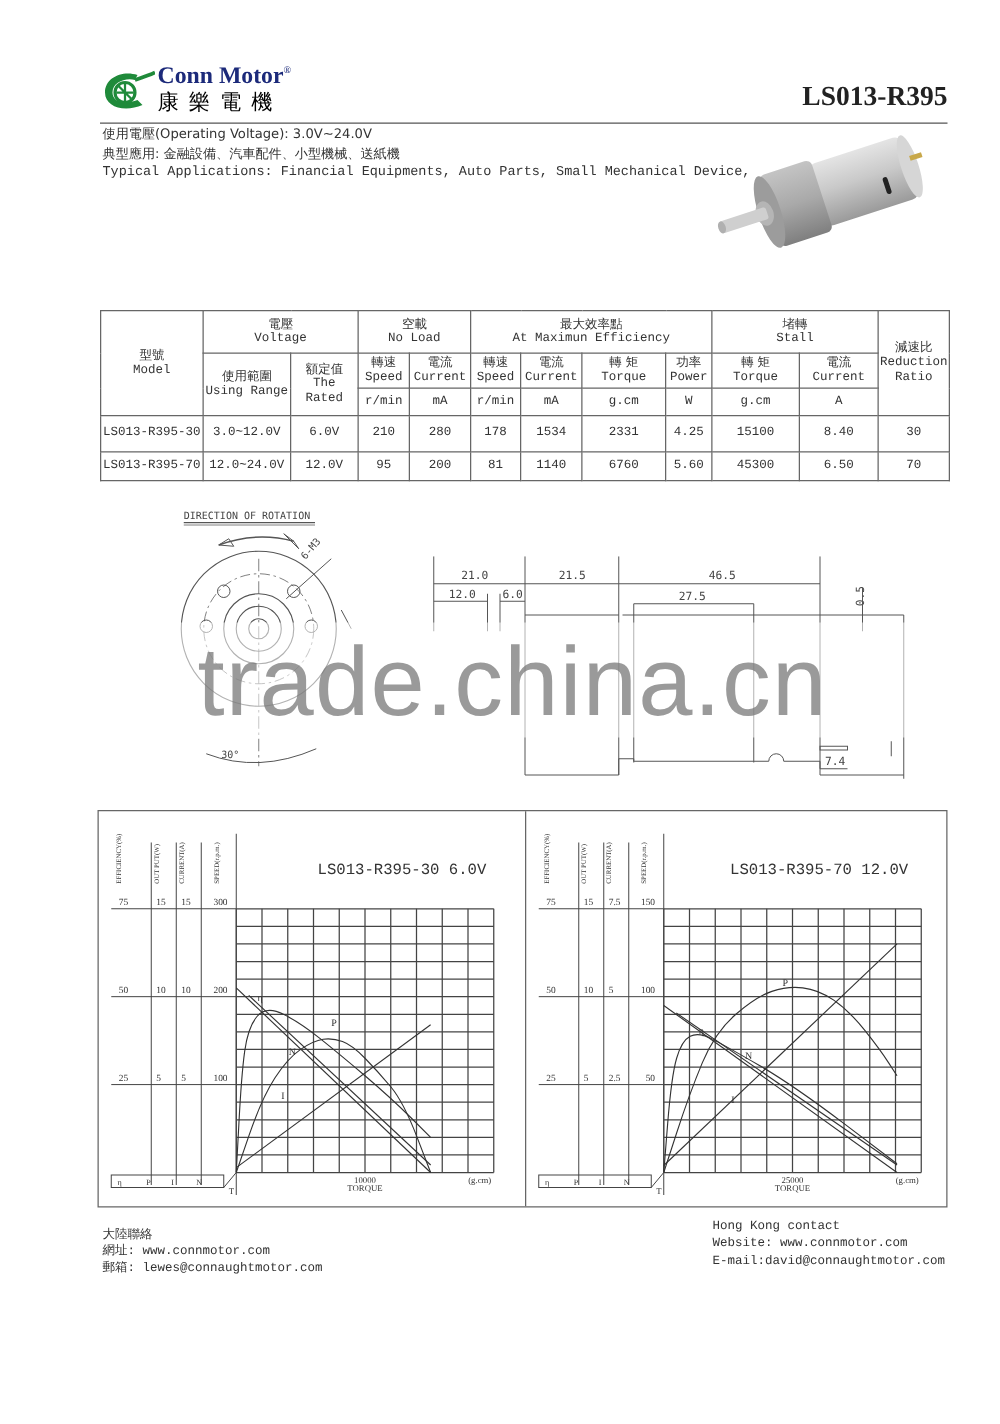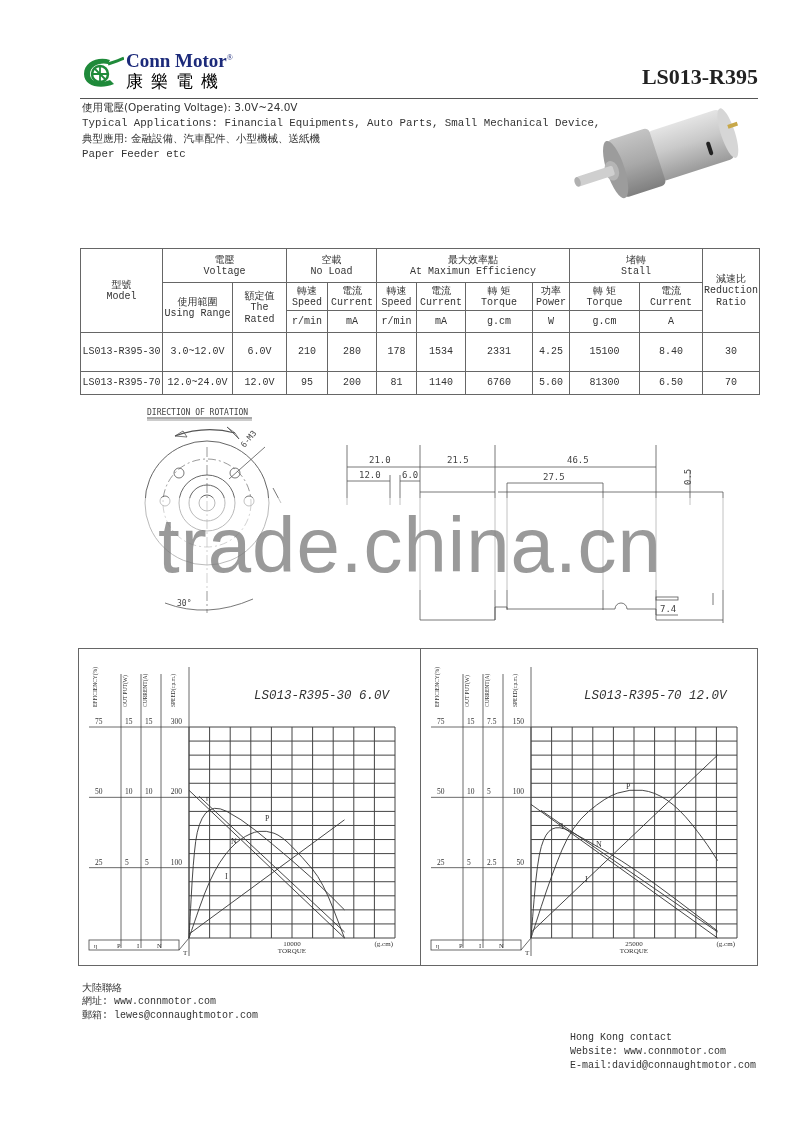--- a/index.html
+++ b/index.html
@@ -29,48 +29,47 @@
   
   .drawing-left { left: 135px; top: 403px; width: 200px; height: 220px; }
   .drawing-right { left: 335px; top: 445px; width: 395px; height: 180px; }
   .watermark { left: 158px; top: 500px; font-family: "Liberation Sans", sans-serif; font-size: 78px; color: rgba(120,120,120,0.75); letter-spacing: 1px; white-space: nowrap; text-align: center; }
   .watermark-band { left: 130px; top: 498px; width: 600px; height: 92px; background: rgba(255,255,255,0.55); }
 
   
   .charts-frame { left: 78px; top: 648px; width: 680px; height: 318px; border: 1px solid #666; }
   .charts-divider { left: 341px; top: 0; width: 1px; height: 316px; background: #666; }
   .chart-svg { position: absolute; top: 0; }
-  .chart-title { font-size: 12.5px; color: #333; white-space: nowrap; font-style: italic; }
+  .chart-title { font-size: 12.5px; color: #333; white-space: nowrap; }
 
   
   .footer-left { left: 82px; top: 981px; font-size: 10px; line-height: 14px; color: #333; }
-  .footer-right { left: 570px; top: 1031px; font-size: 10px; line-height: 14px; color: #333; }
+  .footer-right { left: 570px; top: 975px; font-size: 10px; line-height: 14px; color: #333; }
   .footer-left div, .footer-right div { white-space: nowrap; }
 </style>
 </head>
 <body>
 
 <div class="abs logo">
   <svg class="abs logo-mark" viewBox="0 0 44 38">
     <path d="M30 6 C 18 2, 4 8, 4 20 C 4 32, 20 36, 34 30 L 30 26 C 20 30, 10 28, 10 20 C 10 12, 20 8, 28 10 Z" fill="#1f8a3a"></path>
     <circle cx="20" cy="20" r="8" fill="none" stroke="#1f8a3a" stroke-width="2.5"></circle>
     <path d="M20 13 L20 27 M13 20 L27 20 M15 15 L25 25" stroke="#1f8a3a" stroke-width="1.8"></path>
     <path d="M28 10 Q 40 6, 44 4" stroke="#1f8a3a" stroke-width="3" fill="none"></path>
   </svg>
   <div class="abs logo-en"><span>Conn Motor</span><sup>®</sup></div>
   <div class="abs logo-cn">康樂電機</div>
 </div>
 <div class="abs model-title">LS013-R395</div>
 <div class="abs header-rule"></div>
 
 <div class="abs spec-lines cn" style="font-size:10.5px;">
   <div>使用電壓(Operating  Voltage): 3.0V~24.0V</div>
+  <div>典型應用: 金融設備、汽車配件、小型機械、送紙機</div>
   <div style="font-family:'Liberation Mono',monospace;font-size:10.8px;">Typical Applications: Financial Equipments, Auto Parts, Small Mechanical Device,</div>
-  <div>典型應用: 金融設備、汽車配件、小型機械、送紙機</div>
-  <div style="font-family:'Liberation Mono',monospace;font-size:10.8px;">Paper Feeder etc</div>
 </div>
 
 <svg class="abs motor-photo" viewBox="0 0 190 105">
   <defs>
     <linearGradient id="can" x1="0" y1="0" x2="0" y2="1">
       <stop offset="0" stop-color="#e4e4e4"></stop>
         <stop offset="0.45" stop-color="#c9c9c9"></stop>
         <stop offset="1" stop-color="#9a9a9a"></stop>
     </linearGradient>
     <linearGradient id="gear" x1="0" y1="0" x2="0" y2="1">
@@ -166,21 +165,21 @@
   <tr style="height:22px;">
     <td>r/min</td>
     <td>mA</td>
     <td>r/min</td>
     <td>mA</td>
     <td>g.cm</td>
     <td>W</td>
     <td>g.cm</td>
     <td>A</td>
   </tr>
-  <tr style="height:39px;">
+  <tr style="height:29px;">
     <td>LS013-R395-30</td>
     <td>3.0~12.0V</td>
     <td>6.0V</td>
     <td>210</td>
     <td>280</td>
     <td>178</td>
     <td>1534</td>
     <td>2331</td>
     <td>4.25</td>
     <td>15100</td>
@@ -190,21 +189,21 @@
   <tr style="height:23px;margin-left:24px;">
     <td>LS013-R395-70</td>
     <td>12.0~24.0V</td>
     <td>12.0V</td>
     <td>95</td>
     <td>200</td>
     <td>81</td>
     <td>1140</td>
     <td>6760</td>
     <td>5.60</td>
-    <td>81300</td>
+    <td>45300</td>
     <td>6.50</td>
     <td>70</td>
   </tr>
 </tbody>
   </table>
 
 <svg class="abs drawing-left" viewBox="0 0 200 220" font-family="DejaVu Sans Mono, monospace" font-size="8" fill="none" stroke="#555">
   <text x="12" y="12" fill="#444" stroke="none">DIRECTION OF ROTATION</text>
   <line x1="12" y1="15" x2="117" y2="15" stroke-width="1"></line>
   <line x1="12" y1="17" x2="117" y2="17" stroke-width="0.6"></line>

